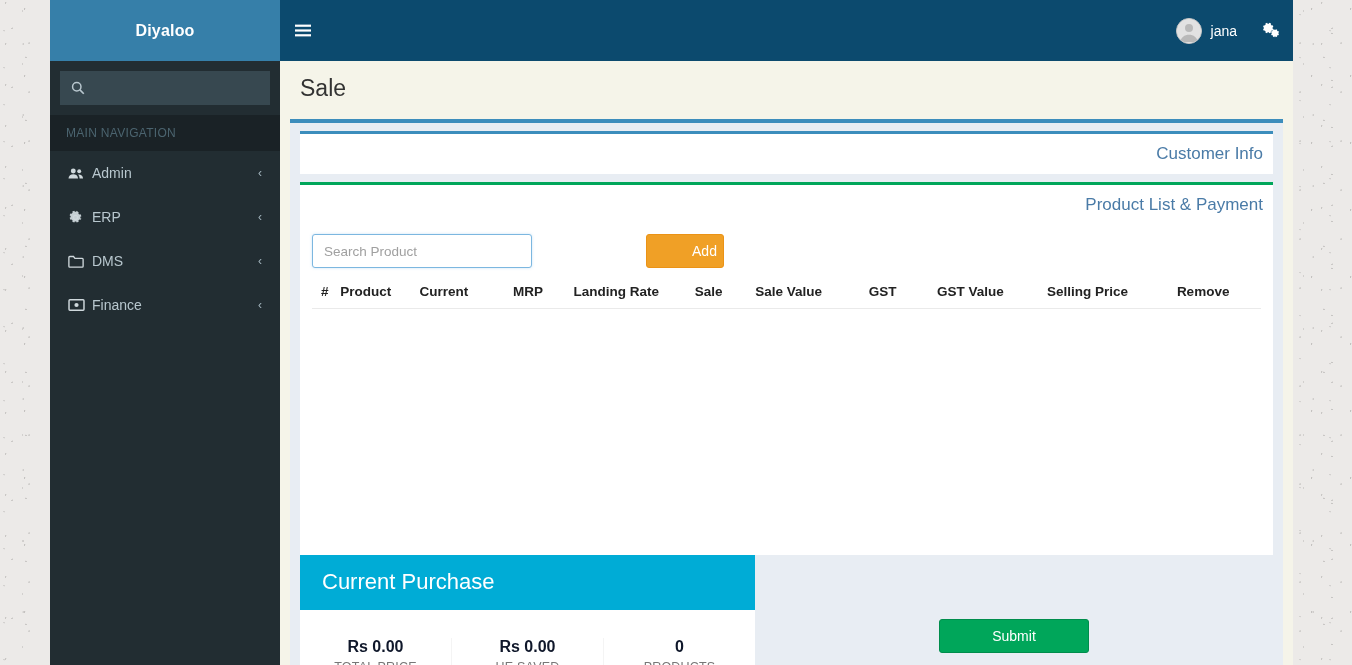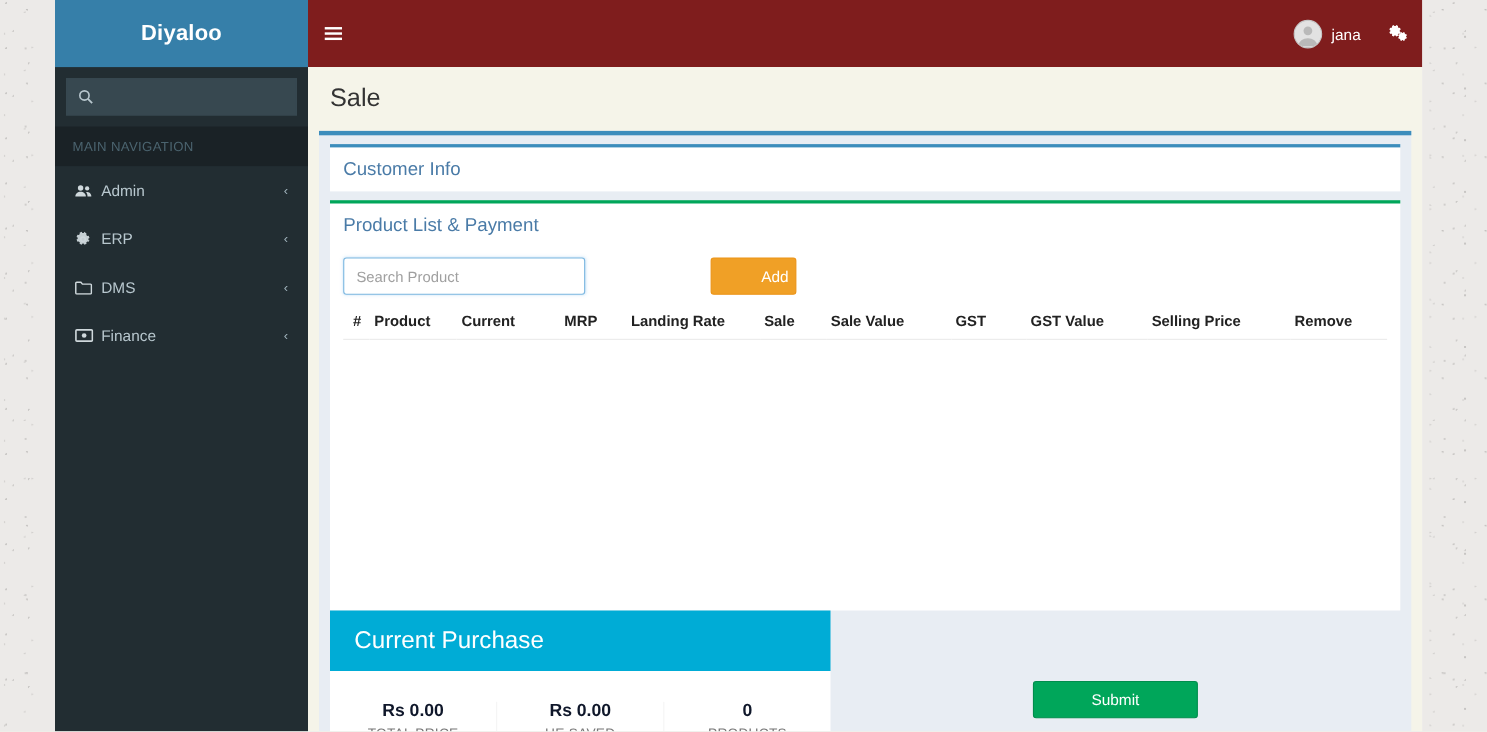--- a/index.html
+++ b/index.html
@@ -41,21 +41,21 @@
   
   #sidebar {
     position: absolute; left: 0; top: 0;
     width: 230px; height: 665px;
     background: #222d32;
   }
   #logo {
     height: 61px; width: 230px;
     background: #367fa9;
     color: #fff;
-    font-size: 20px; font-weight: bold;
+    font-size: 16px; font-weight: bold;
     display: flex; align-items: center; justify-content: center;
     letter-spacing: .2px;
   }
   #sidebar-search-wrap {
     margin: 10px; height: 34px;
     background: #374850;
     border: 1px solid #374850;
     display: flex; align-items: center;
     position: relative;
   }
@@ -90,21 +90,21 @@
     width: 24px; display: flex; align-items: center;
     color: #cfd8dc; font-size: 14px;
   }
   .nav-label { flex: 1; }
   .nav-arrow { font-size: 12px; color: #a2b4bd; padding-right: 6px; }
 
   
   #topbar {
     position: absolute; left: 230px; top: 0;
     width: 1013px; height: 61px;
-    background: #7f1d1d;
+    background: #0c4a6e;
     display: flex; align-items: center;
   }
   #hamburger {
     width: 45px; height: 61px;
     display: flex; align-items: center; justify-content: center;
     color: #fff; font-size: 17px; cursor: pointer;
   }
   #topbar-right {
     margin-left: auto;
     display: flex; align-items: center;
@@ -142,21 +142,21 @@
   #page-title { font-size: 23px; font-weight: 300; color: #333; }
   #page-body {
     position: absolute;
     left: 10px; top: 58px; right: 10px; bottom: 0;
     background: #e8edf3;
     border-top: 4px solid #3c8dbc;
     padding: 8px 10px 0 10px;
   }
 
   .box { background: #fff; border-top: 3px solid #3c8dbc; margin-bottom: 8px; }
-  .box-header { padding: 10px 10px 10px 12px; }
+  .box-header { padding: 10px 10px 10px 12px; text-align: right; }
   .box-title { font-size: 17px; color: #4a7ba7; font-weight: 400; }
 
   #product-box { border-top: 3px solid #00a65a; background: #fff; }
   #product-box-body { padding: 0 12px 12px 12px; height: 330px; }
 
   #search-row { display: flex; align-items: center; padding-top: 9px; }
   #product-search {
     width: 220px; height: 34px;
     border: 1px solid #7cb7e0;
     border-radius: 3px;

